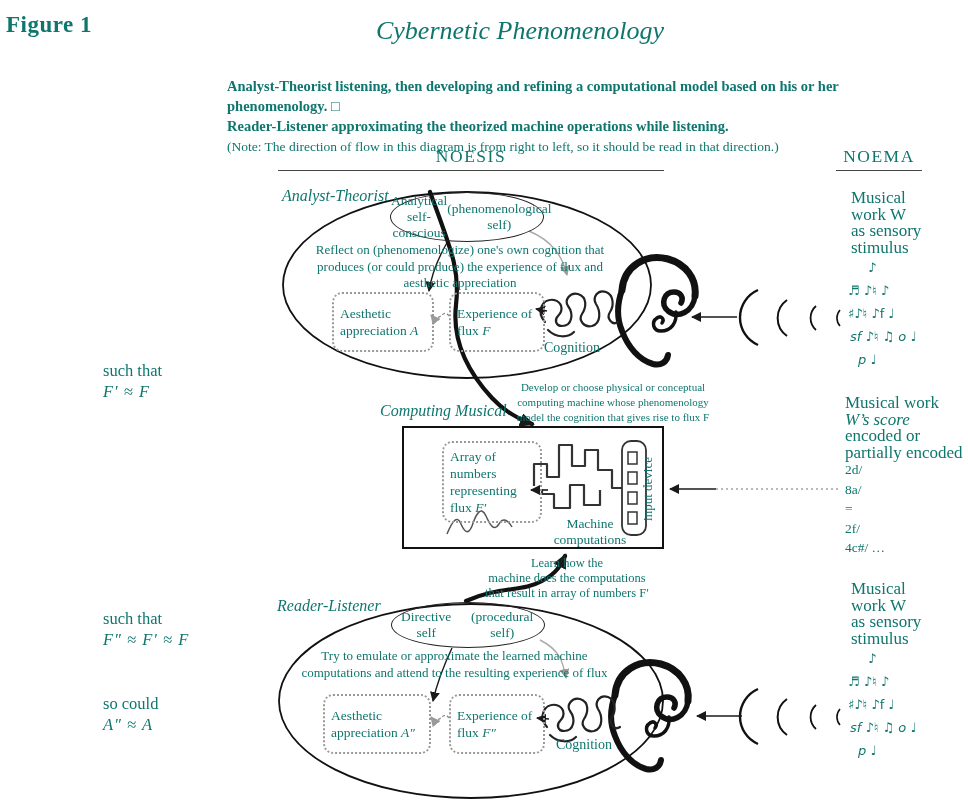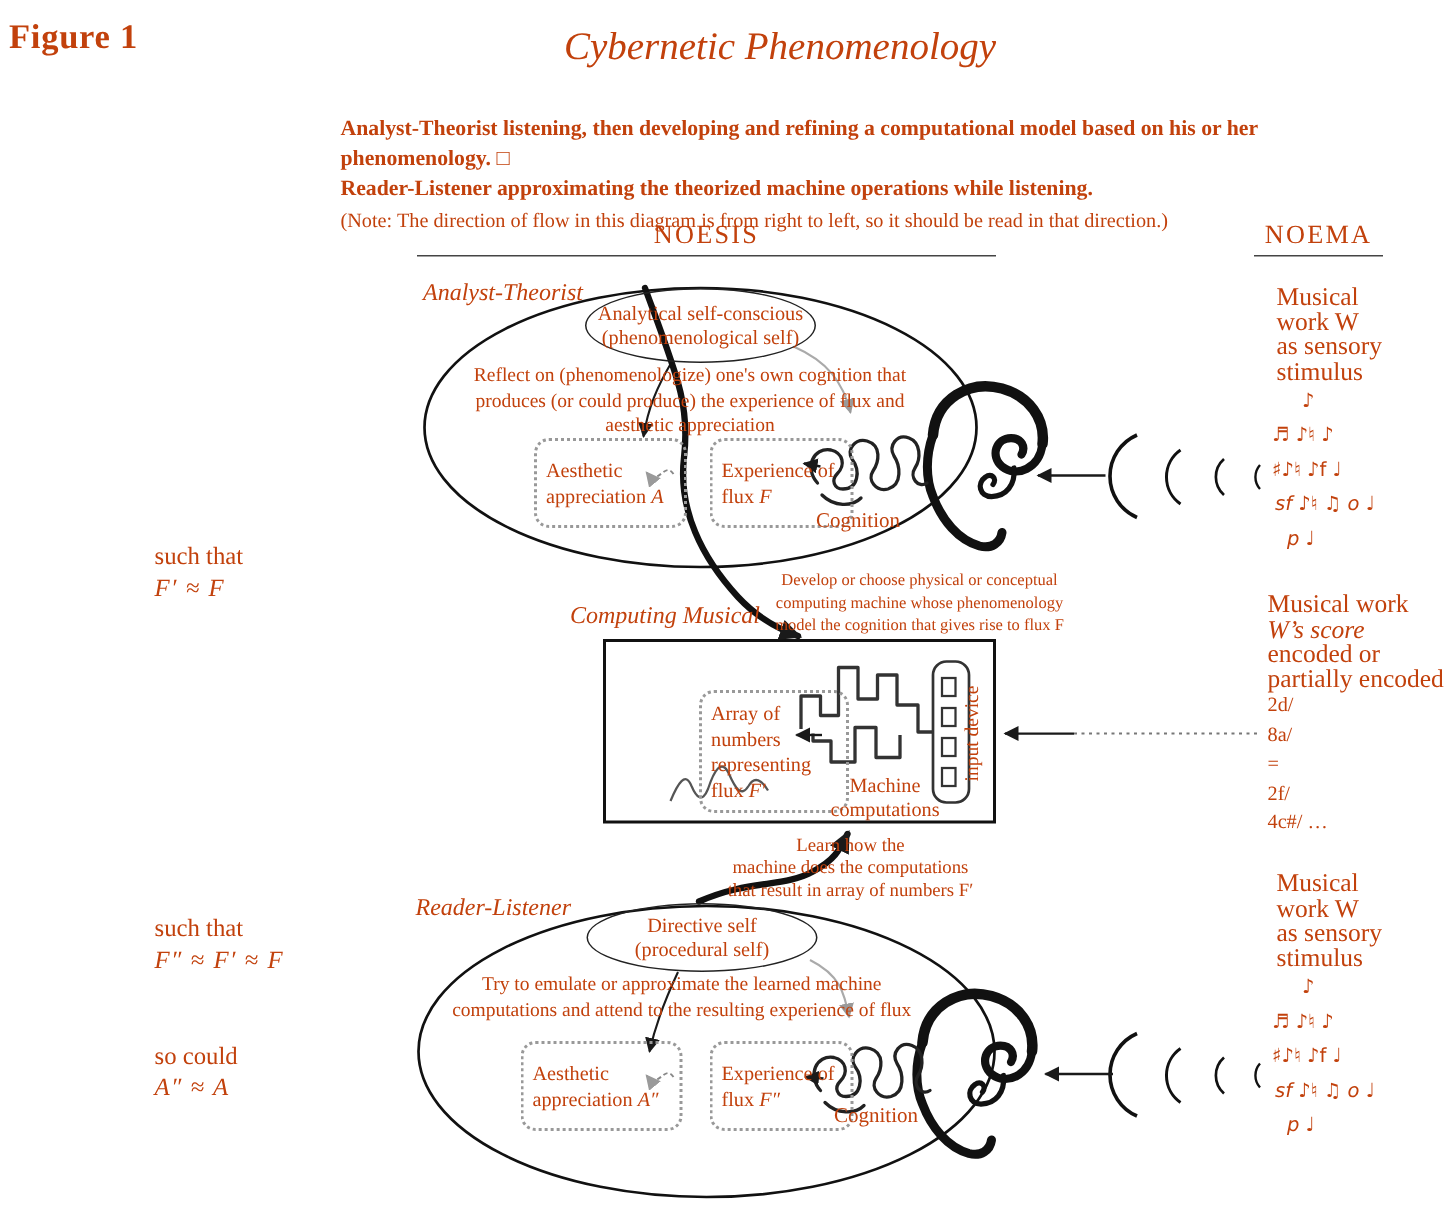--- a/index.html
+++ b/index.html
@@ -1,31 +1,31 @@
 <!DOCTYPE html>
 <html><head>
 <meta charset="utf-8">
 <style>
   html,body{margin:0;padding:0;background:#fff;}
   .page{position:relative;width:968px;height:812px;background:#ffffff;overflow:hidden;
-        font-family:"Liberation Serif",serif;color:#c2410c;}
+        font-family:"Liberation Serif",serif;color:#0f766e;}
   .abs{position:absolute;}
   svg.art{position:absolute;left:0;top:0;z-index:1;}
   .txt{z-index:2;}
   .fig-label{font-size:23px;font-weight:bold;letter-spacing:.5px;}
   .title{font-size:26px;font-style:italic;text-align:center;}
   .intro-line{font-size:14.5px;font-weight:bold;line-height:20px;}
   .note-line{font-size:13.5px;line-height:18px;}
   .hdr{font-size:17.5px;letter-spacing:1.5px;text-align:center;border-bottom:1.5px solid #444;padding-bottom:3px;}
   .sec-label{font-size:16px;font-style:italic;}
-  .ell{border:1.6px solid #222;border-radius:50%;display:flex;flex-direction:column;
-       align-items:center;justify-content:center;text-align:center;font-size:13.5px;line-height:16px;background:transparent;}
+  .ell{border:1.6px solid #222;border-radius:50%;display:flex;
+       align-items:center;justify-content:flex-start;text-align:center;font-size:13.5px;line-height:16px;background:transparent;}
   .small{font-size:13px;line-height:16.5px;text-align:center;}
   .dbox{border:2px dotted #999;border-radius:10px;padding:3px 6px;font-size:13.5px;line-height:17px;
-        display:flex;align-items:center;justify-content:flex-start;text-align:left;background:transparent;margin-left:24px;}
+        display:flex;align-items:center;justify-content:flex-start;text-align:left;background:transparent;}
   .dbox .in{width:100%;}
   .v{font-style:italic;}
   .cog-label{font-size:14px;}
   .constraint .l1{font-size:16.5px;line-height:20px;}
   .constraint .l2{font-size:16.5px;font-style:italic;line-height:22px;letter-spacing:1px;}
   .tiny{font-size:11px;line-height:14.8px;text-align:center;}
   .mach-label{font-size:16px;font-style:italic;}
   .rot{transform:rotate(-90deg);transform-origin:center center;font-size:13px;text-align:center;}
   .rcol{font-size:17px;line-height:16.5px;}
   .codes{font-size:13.5px;line-height:19.5px;}
@@ -161,21 +161,21 @@
     <div class="l2">A″ ≈ A</div>
   </div>
 
   <div class="abs txt tiny" style="left:503px;top:380px;width:220px;">
     <div>Develop or choose physical or conceptual</div>
     <div>computing machine whose phenomenology</div>
     <div>model the cognition that gives rise to flux F</div>
   </div>
   <div class="abs txt mach-label" style="left:380px;top:402px;">Computing Musical</div>
 
-  <div class="abs txt dbox" style="left:442px;top:460px;width:84px;height:72px;">
+  <div class="abs txt dbox" style="left:442px;top:441px;width:84px;height:72px;">
     <div class="in"><span>Array of numbers representing flux</span> <span class="v">F′</span></div>
   </div>
   <div class="abs txt comp-label" style="left:540px;top:516px;width:100px;">
     <div>Machine</div>
     <div>computations</div>
   </div>
   <div class="abs txt rot" style="left:603px;top:481px;width:90px;height:16px;">input device</div>
 
   <div class="abs txt learn" style="left:447px;top:556px;width:240px;">
     <div>Learn how the</div>

